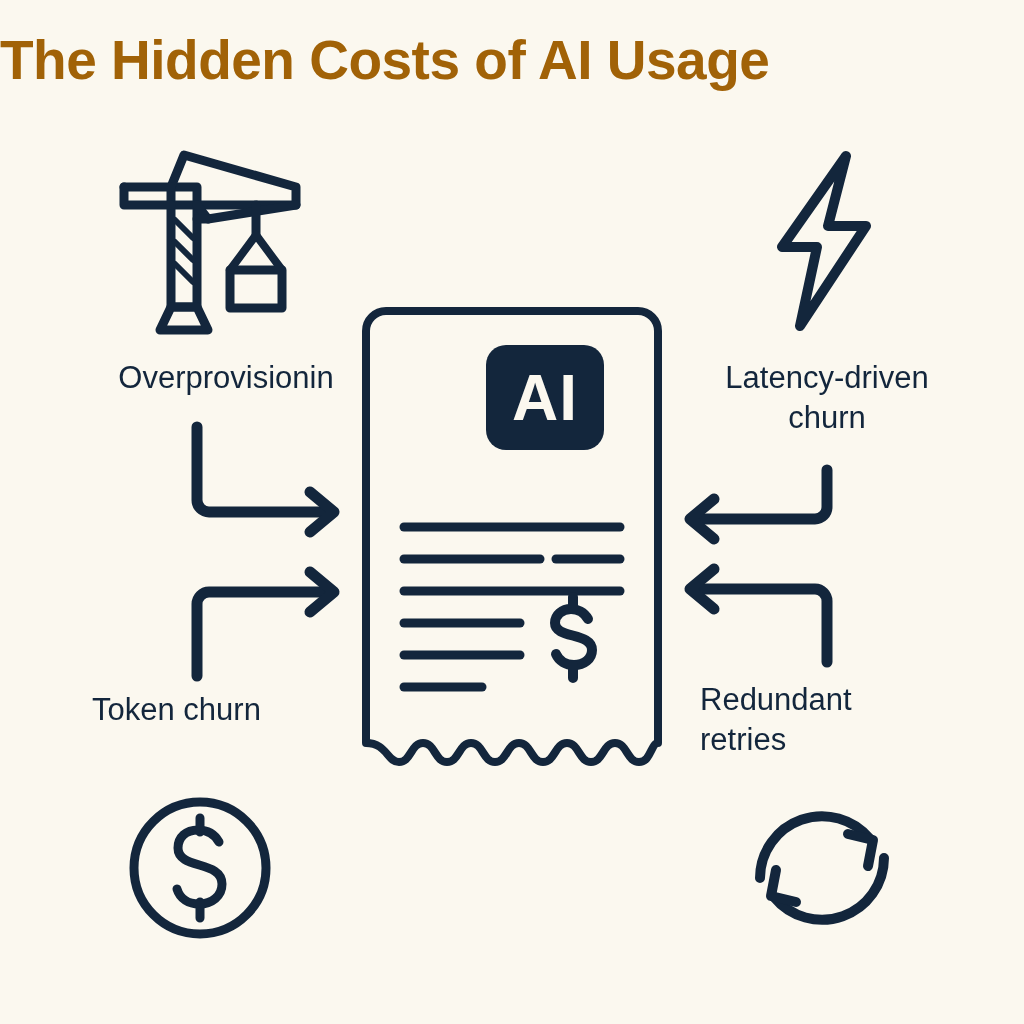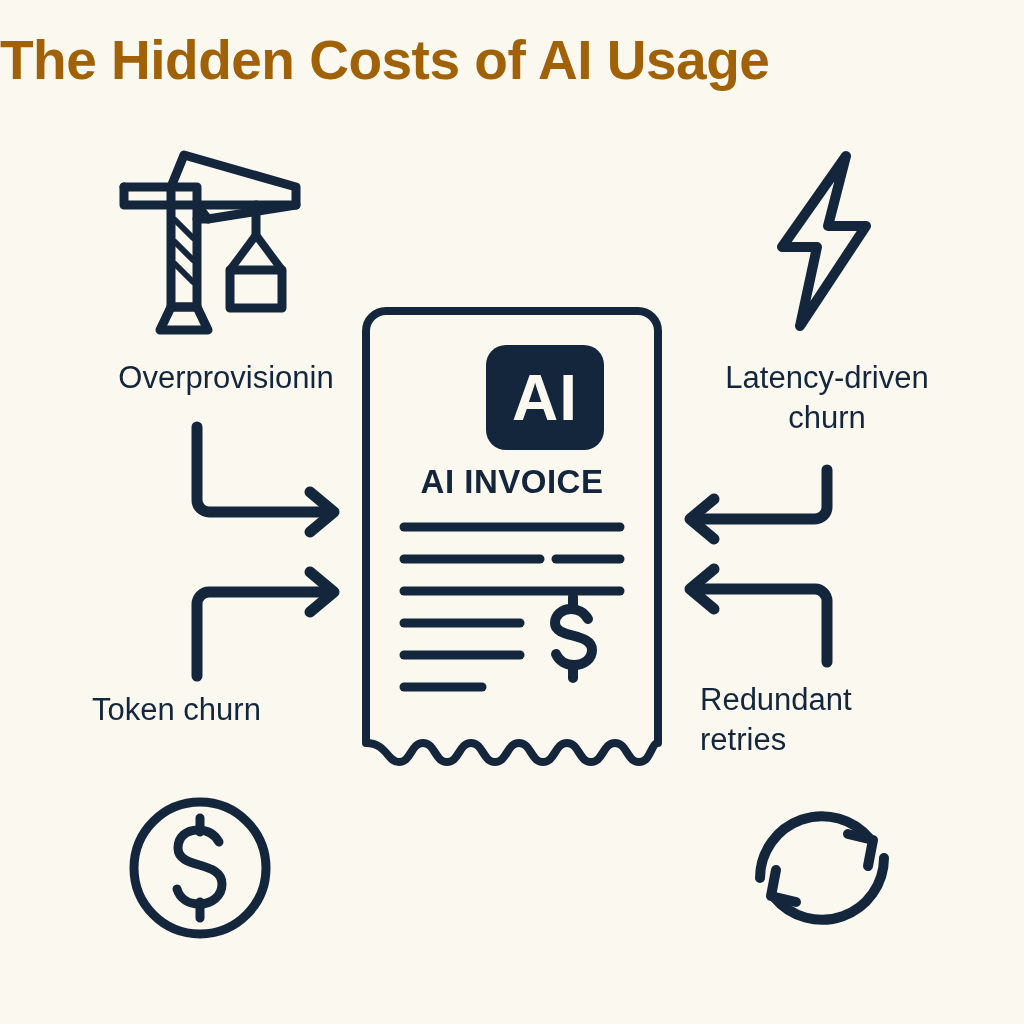--- a/index.html
+++ b/index.html
@@ -217,21 +217,20 @@
       <g stroke-width="10">
         <path d="M228 314 C224 307 217 304 211 304 C202 304 195 310 195 318 C195 334 232 327 232 345 C232 354 224 360 214 360 C206 360 199 356 196 349"></path>
         <path d="M213 292 L213 304 M213 360 L213 373"></path>
       </g>
     </svg>
 
     <div id="invoice-content">
       <div id="ai-badge">
         <span id="ai-badge-text">AI</span>
       </div>
-      <div id="invoice-heading">AI INVOICE</div>
     </div>
   </div>
 
   <svg id="arrows" viewBox="0 0 1024 1024">
     <g fill="none" stroke="#13263C" stroke-width="11" stroke-linecap="round" stroke-linejoin="round">
 
       <g>
         <path d="M197 427 L197 500 A12 12 0 0 0 209 512 L331 512"></path>
         <path d="M310 492 L334 512 L310 532"></path>
       </g>

